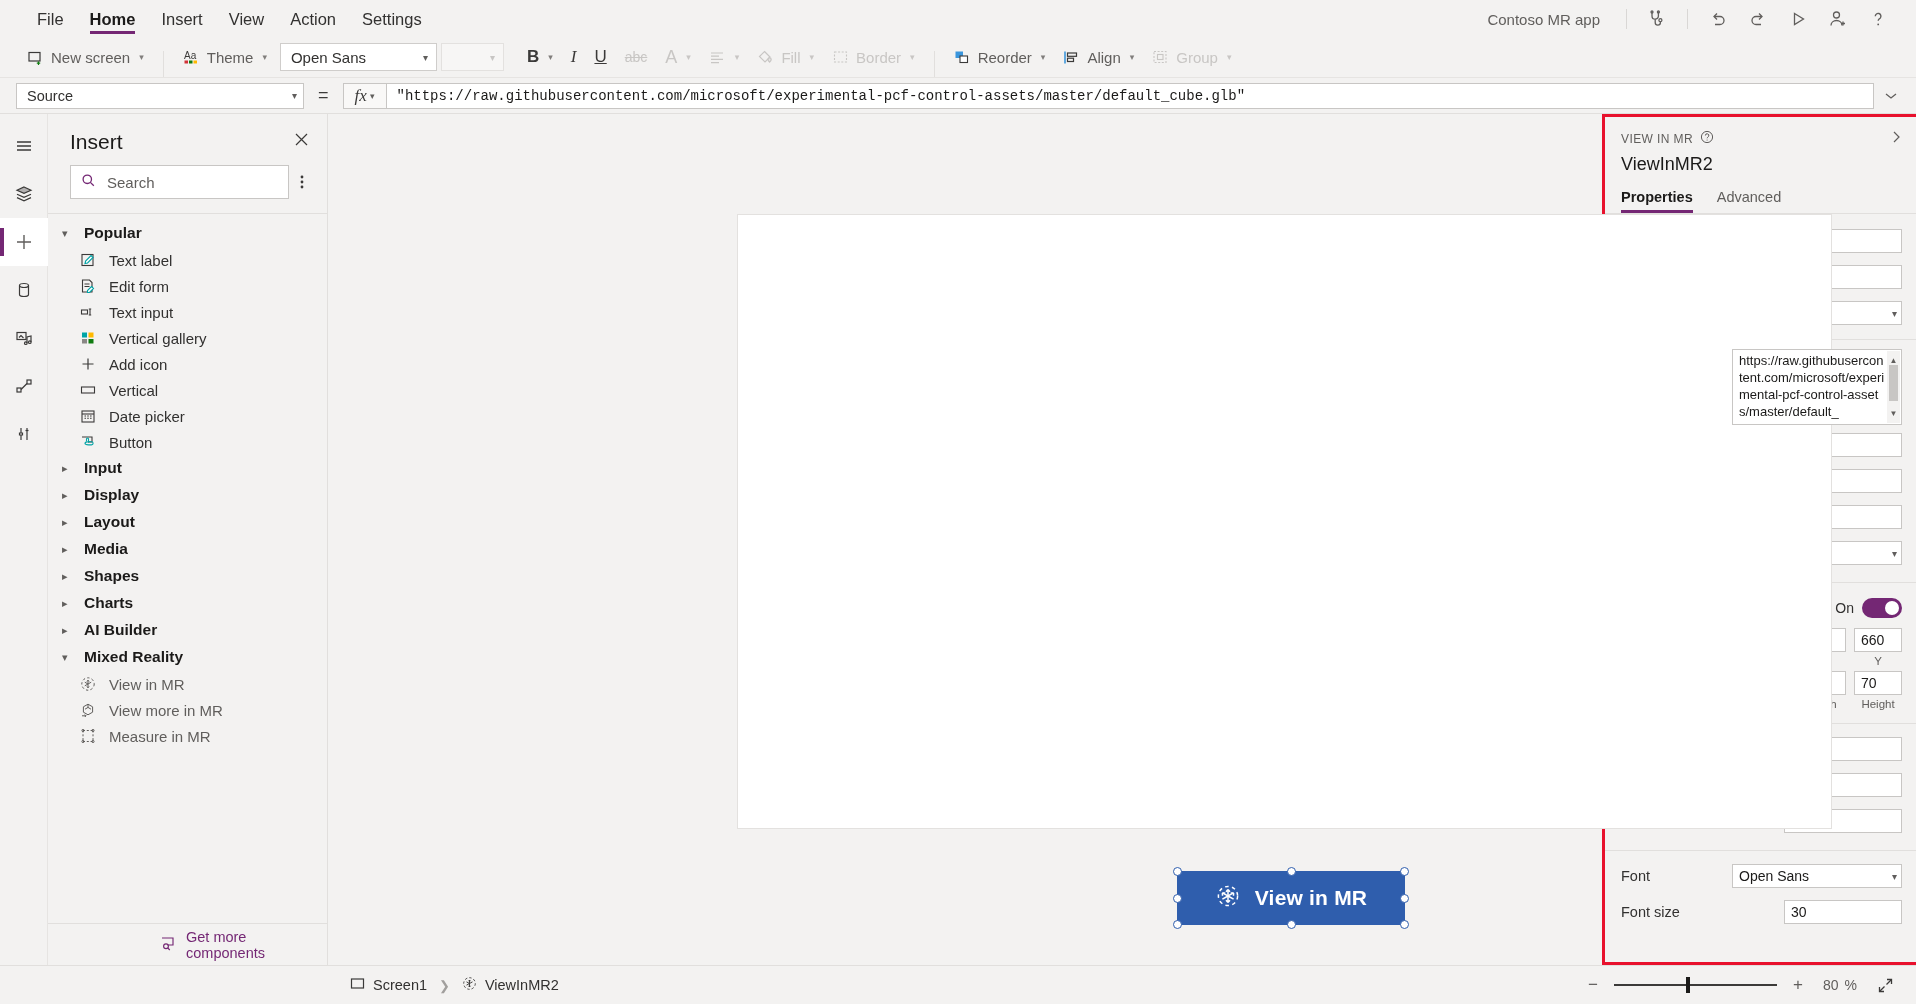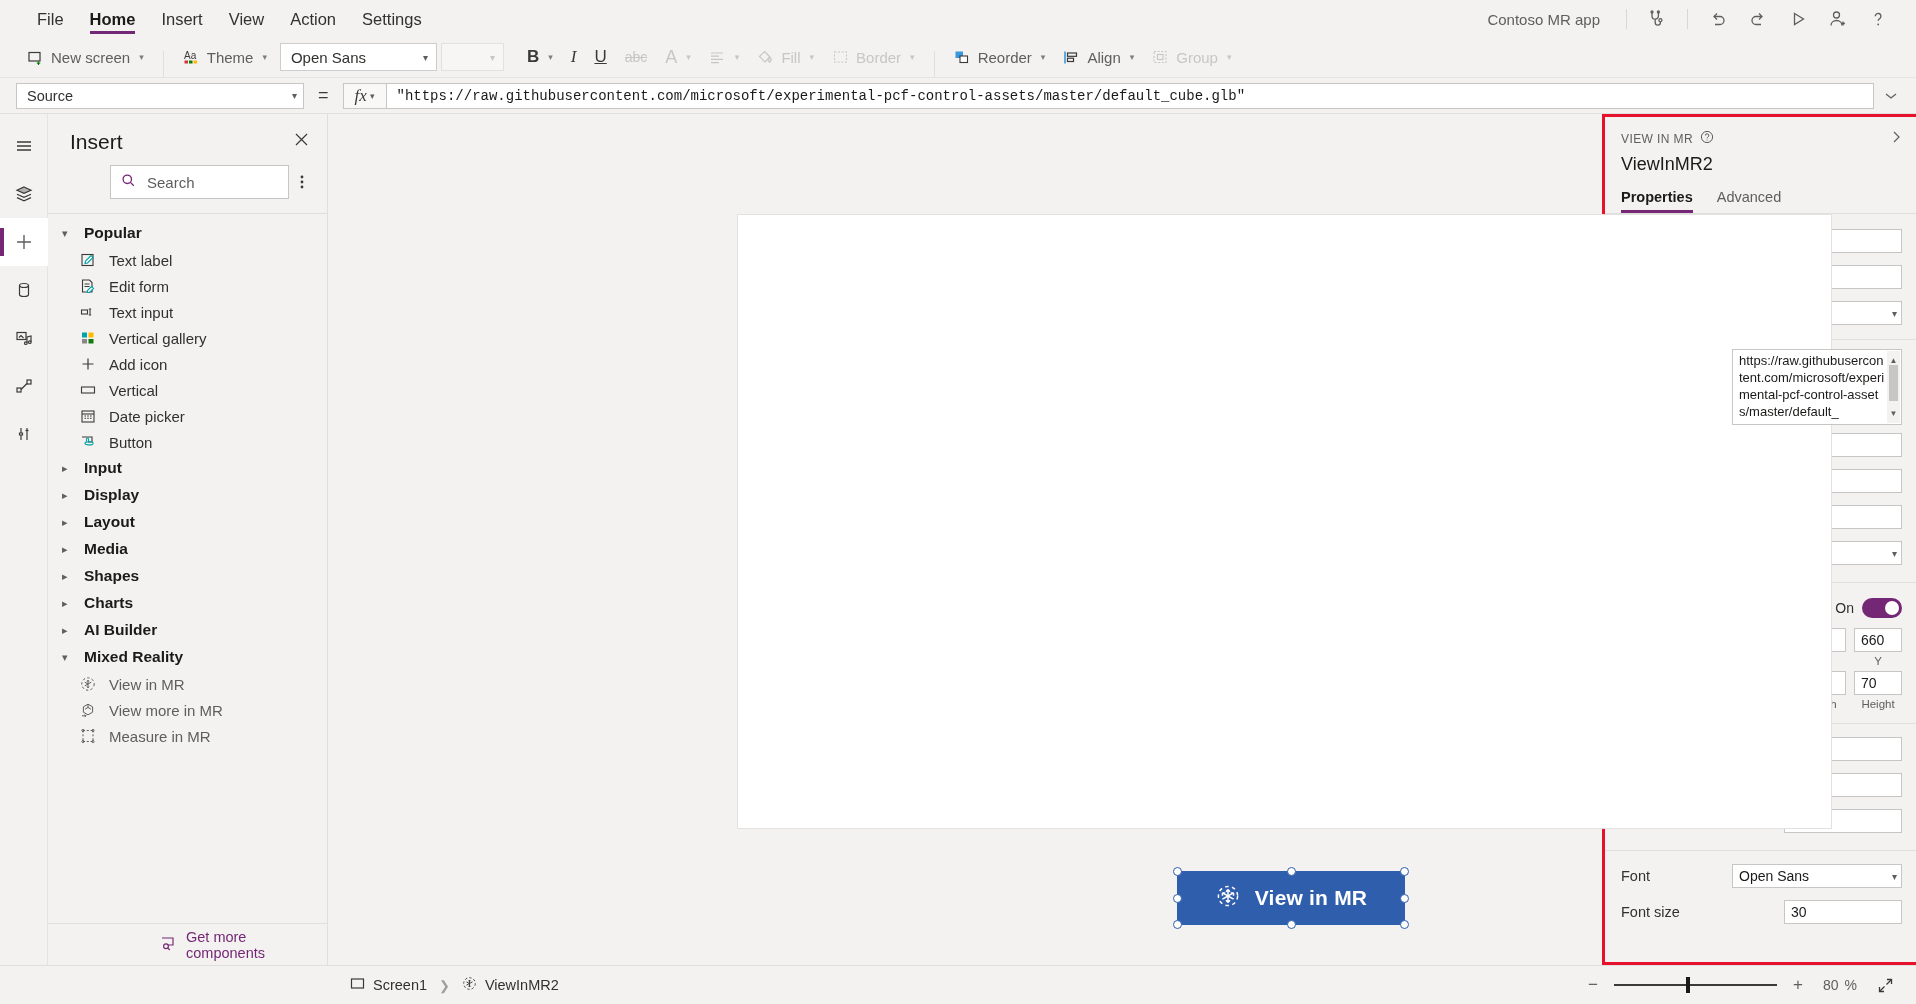--- a/index.html
+++ b/index.html
@@ -125,21 +125,21 @@
     display: flex; flex-direction: column; position: relative;
   }
   .ip-head {
     display: flex; align-items: center; padding: 14px 14px 0 22px;
   }
   .ip-title { font-size: 21px; color: #1b1a19; font-weight: 400; }
   .ip-close { margin-left: auto; color: #3b3a39; cursor: default; padding: 4px; }
   .ip-searchrow { display: flex; align-items: center; padding: 10px 12px 14px 22px; }
   .ip-search {
     flex: 1; height: 30px; background: #fff; border: 1px solid #c8c6c4;
-    display: flex; align-items: center; gap: 9px; padding: 16px 10px; margin-left: 40px;
+    display: flex; align-items: center; gap: 9px; padding: 16px 10px;
   }
   .ip-search input {
     border: none; outline: none; background: transparent; font-size: 15px; color: #323130;
     font-family: "Liberation Sans", sans-serif; width: 100%;
   }
   .ip-search input::placeholder { color: #605e5c; }
   .ip-more { width: 26px; display: flex; align-items: center; justify-content: center; color: #3b3a39; }
   .ip-sep { height: 1px; background: #e1dfdd; }
   .ip-list { flex: 1; overflow: hidden; padding-top: 6px; }
   .ip-group {

